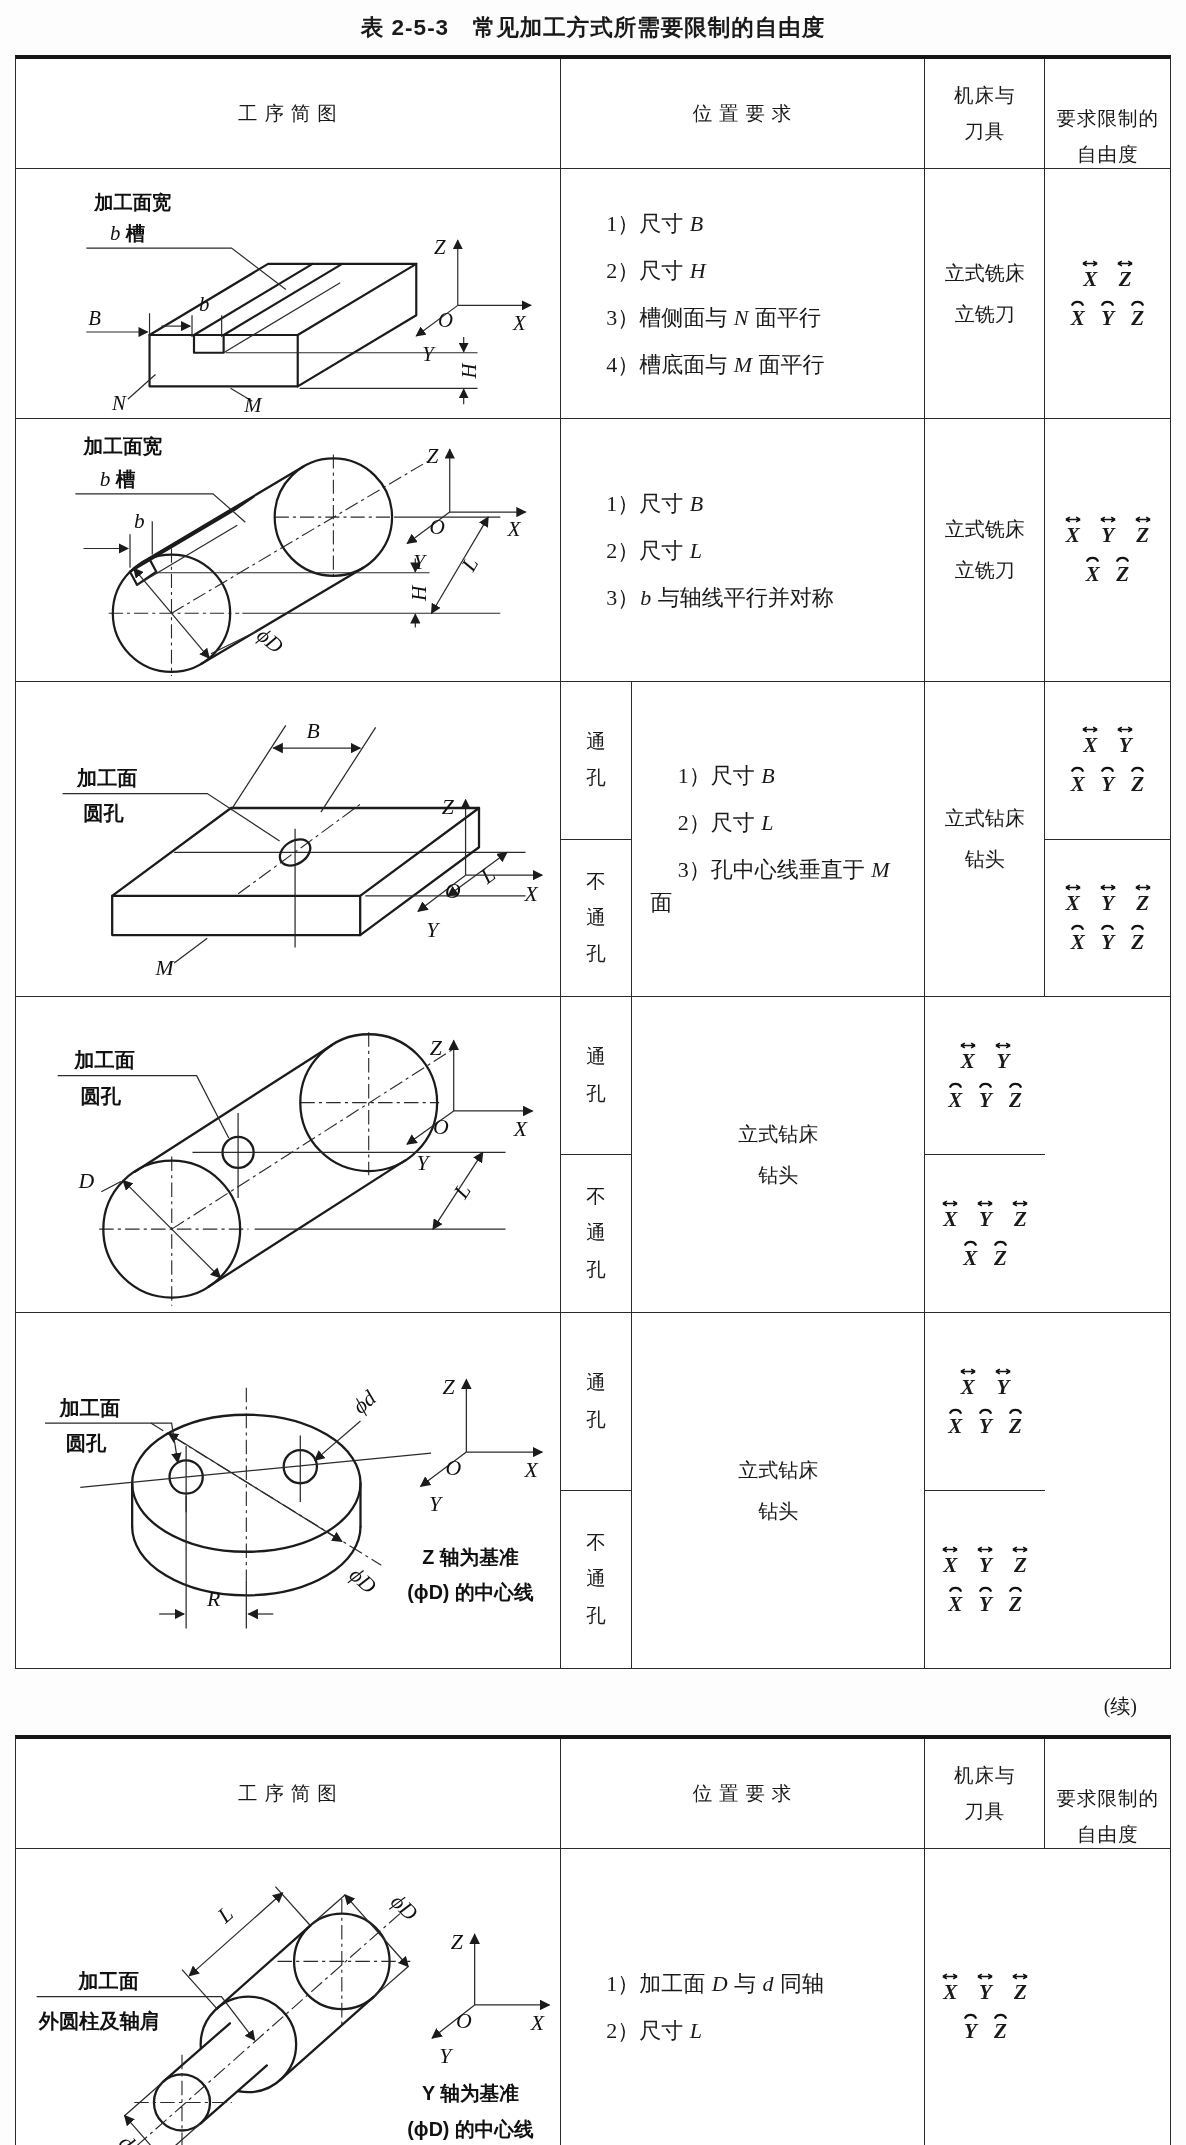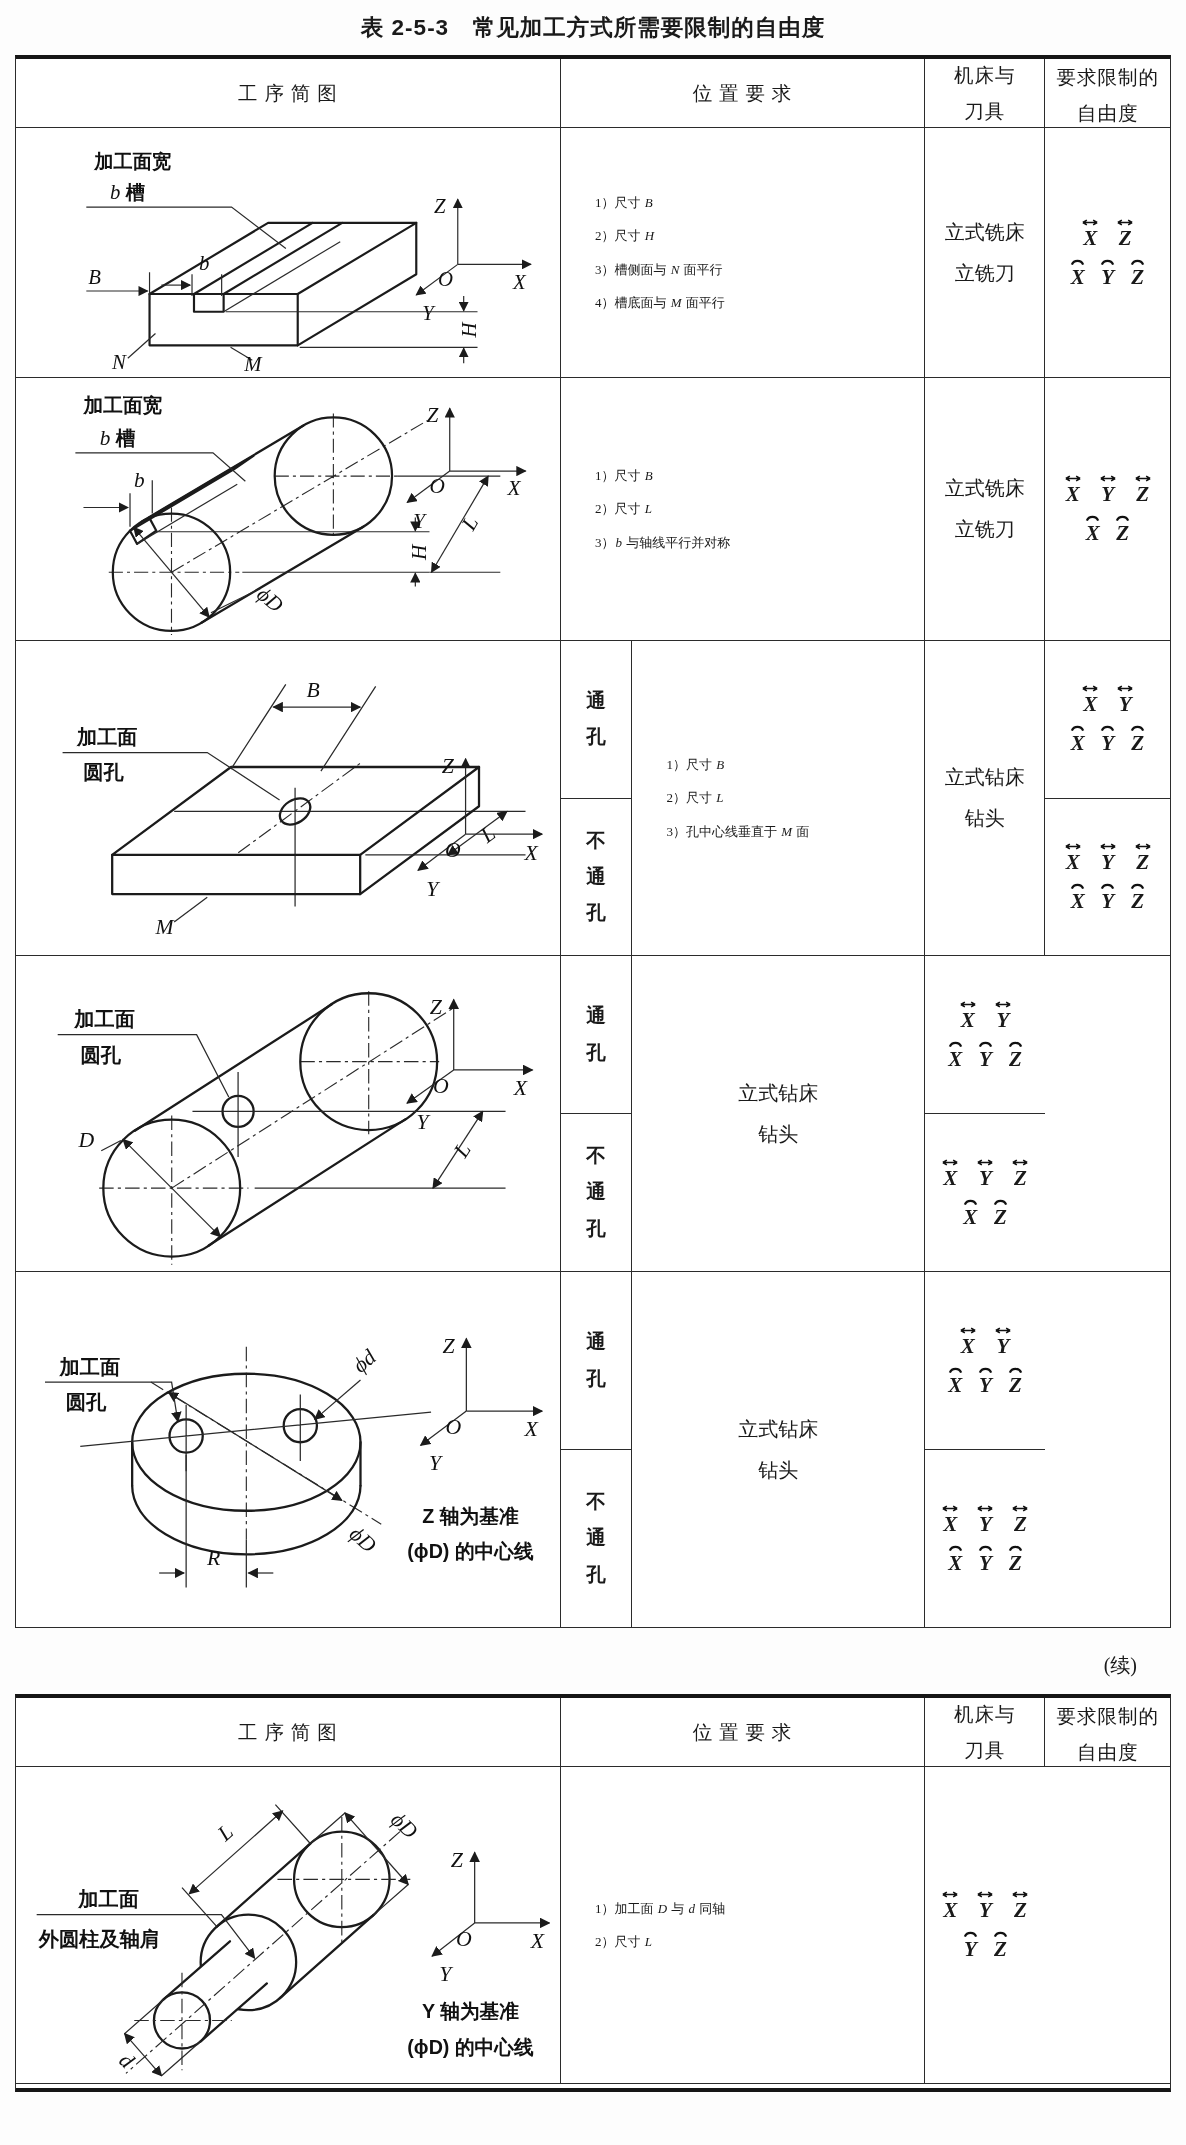--- a/index.html
+++ b/index.html
@@ -2,41 +2,41 @@
 <html><head>
 <meta charset="utf-8">
 <style>
   html,body{margin:0;padding:0;background:#fdfdfd;color:#1a1a1a;}
   body{width:1186px;font-family:"Liberation Serif",serif;}
   .page{width:1186px;min-height:2145px;background:#fdfdfd;box-sizing:border-box;padding:8px 15px 6px 15px;}
   .title{font:700 22.5px "Liberation Sans",sans-serif;text-align:center;padding:4px 0 12px 0;letter-spacing:1px;}
   .tbl{border:1.4px solid #2b2b2b;border-top:4.5px solid #161616;box-sizing:border-box;background:#fff;}
   .tbl1{border-bottom:1.5px solid #2b2b2b;}
   .tbl2{border-bottom:4.5px solid #161616;padding-bottom:4px;}
-  .thead{display:grid;grid-template-columns:47.2% 31.6% 10.4% 10.8%;height:69px;border-bottom:1.4px solid #2b2b2b;box-sizing:border-box;}
+  .thead{display:grid;grid-template-columns:47.2% 31.6% 10.4% 10.8%;height:110px;border-bottom:1.4px solid #2b2b2b;box-sizing:border-box;}
   .hcell{display:flex;flex-direction:column;align-items:center;justify-content:center;gap:9px;border-right:1.2px solid #2b2b2b;font-size:19.5px;letter-spacing:1px;}
   .hcell:last-child{border-right:none;justify-content:flex-end;}
   .trow{display:grid;grid-template-columns:47.2% 31.6% 10.4% 10.8%;border-bottom:1.2px solid #2b2b2b;box-sizing:border-box;}
   .trow.with-holes{grid-template-columns:47.2% 6.2% 25.4% 10.4% 10.8%;}
   #rows-main .trow:nth-child(1){height:250px;}
   #rows-main .trow:nth-child(2){height:263px;}
   #rows-main .trow:nth-child(3){height:315px;}
   #rows-main .trow:nth-child(4){height:316px;}
   #rows-main .trow:nth-child(5){height:355px;}
   #rows-main .trow:last-child{border-bottom:none;}
   #rows-cont .trow{height:317px;border-bottom:1.3px solid #2b2b2b;}
   .cell{border-right:1.2px solid #2b2b2b;box-sizing:border-box;overflow:hidden;}
   .cell:last-child{border-right:none;}
   .sketch{display:flex;align-items:center;justify-content:center;padding:2px;}
   .sketch svg{width:100%;height:100%;}
   .holecol{display:flex;flex-direction:column;}
-  .hole-cell{flex:1;display:flex;align-items:center;justify-content:center;border-bottom:1.2px solid #2b2b2b;font-weight:bold;}
+  .hole-cell{flex:1;display:flex;align-items:center;justify-content:center;border-bottom:1.2px solid #2b2b2b;}
   .hole-cell:last-child{border-bottom:none;}
   .vtext{width:1.25em;line-height:1.85;text-align:center;font-size:19.5px;word-break:break-all;}
-  .reqs{display:flex;flex-direction:column;justify-content:center;padding:6px 14px 6px 18px;font-size:13px;}
+  .reqs{display:flex;flex-direction:column;justify-content:center;padding:6px 14px 6px 18px;font-size:22px;}
   .req{margin:7px 0;text-indent:1.25em;line-height:1.5;}
   .var{font-family:"Liberation Serif",serif;font-style:italic;padding:0 1px;}
   .machine{display:flex;flex-direction:column;align-items:center;justify-content:center;gap:14px;font-size:20px;}
   .dofcol{display:flex;flex-direction:column;}
   .dof-cell{flex:1;display:flex;flex-direction:column;align-items:center;justify-content:center;gap:9px;}
   .dofcol.split .dof-cell:first-child{border-bottom:1.2px solid #2b2b2b;}
   .dof-line{display:flex;gap:15px;justify-content:center;}
   .dof{display:inline-flex;flex-direction:column;align-items:center;}
   .dof-top{display:block;margin-bottom:1px;}
   .dof-top.t{width:20px;height:9px;}

